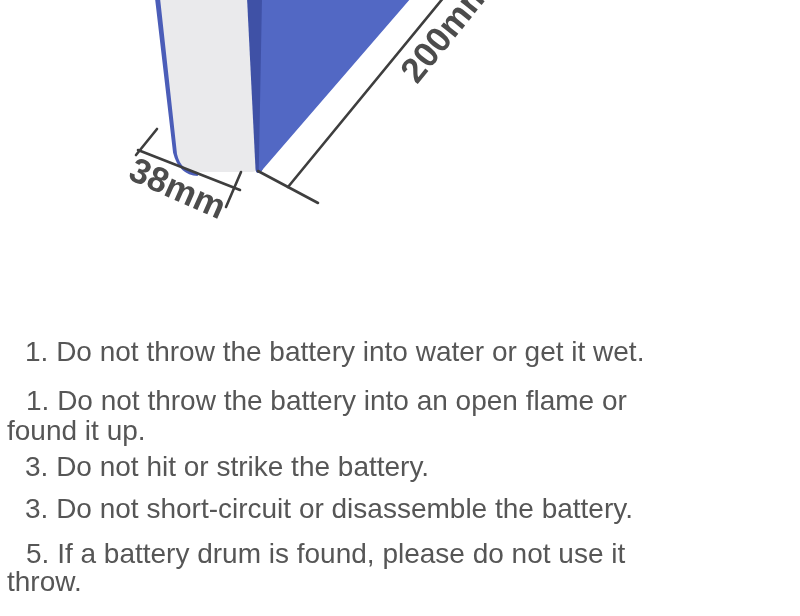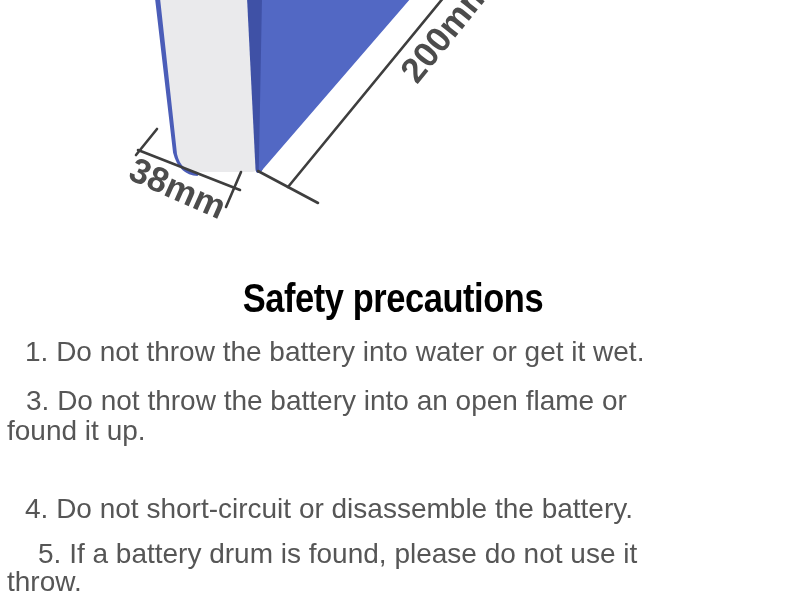--- a/index.html
+++ b/index.html
@@ -46,21 +46,21 @@
     font-size: 28px;
     line-height: 30px;
     font-weight: 400;
     color: #565656;
   }
   .l0 { top: 337px; left: 25px; }
   .l1 { top: 386px; left: 26px; }
   .l2 { top: 416px; left: 7px;  }
   .l3 { top: 452px; left: 25px; }
   .l4 { top: 494px; left: 25px; }
-  .l5 { top: 539px; left: 26px; margin-left: 12px; }
+  .l5 { top: 539px; left: 26px; }
   .l6 { top: 567px; left: 7px;  }
 </style>
 </head>
 <body>
 
 <div class="screen">
 
   <svg class="battery-svg" width="800" height="262" viewBox="0 0 800 262">
 
     <path d="M158,-2 L176,152 Q181,172 198,173" fill="none" stroke-width="6" stroke="#4b5db8"></path>
@@ -76,28 +76,26 @@
       <line x1="157" y1="129" x2="136" y2="155" stroke="#3e3e3e"></line>
       <line x1="241" y1="172" x2="226" y2="207" stroke="#3e3e3e"></line>
       <line x1="444" y1="-3" x2="288" y2="187" stroke="#3e3e3e"></line>
       <line x1="258" y1="171" x2="318" y2="203" stroke="#3e3e3e"></line>
     </g>
 
     <text class="dim-text" x="177" y="200" text-anchor="middle" transform="rotate(24 177 190)" fill="#4c4c4c">38mm</text>
     <text class="dim-text" x="455" y="38" text-anchor="middle" transform="rotate(-51 455 38)" fill="#4c4c4c">200mm</text>
   </svg>
 
-  <div class="heading-wrap">
-    <span class="heading">Safety precautions</span>
-  </div>
 
   <div class="t l0">1. Do not throw the battery into water or get it wet.</div>
 
-  <div class="t l1">3. Do not throw the battery into an open flame or</div>
+  <div class="t l1">1. Do not throw the battery into an open flame or</div>
   <div class="t l2">found it up.</div>
 
+  <div class="t l3">3. Do not hit or strike the battery.</div>
 
-  <div class="t l4">4. Do not short-circuit or disassemble the battery.</div>
+  <div class="t l4">3. Do not short-circuit or disassemble the battery.</div>
 
   <div class="t l5">5. If a battery drum is found, please do not use it</div>
   <div class="t l6">throw.</div>
 
 </div>
 
 </body></html>

